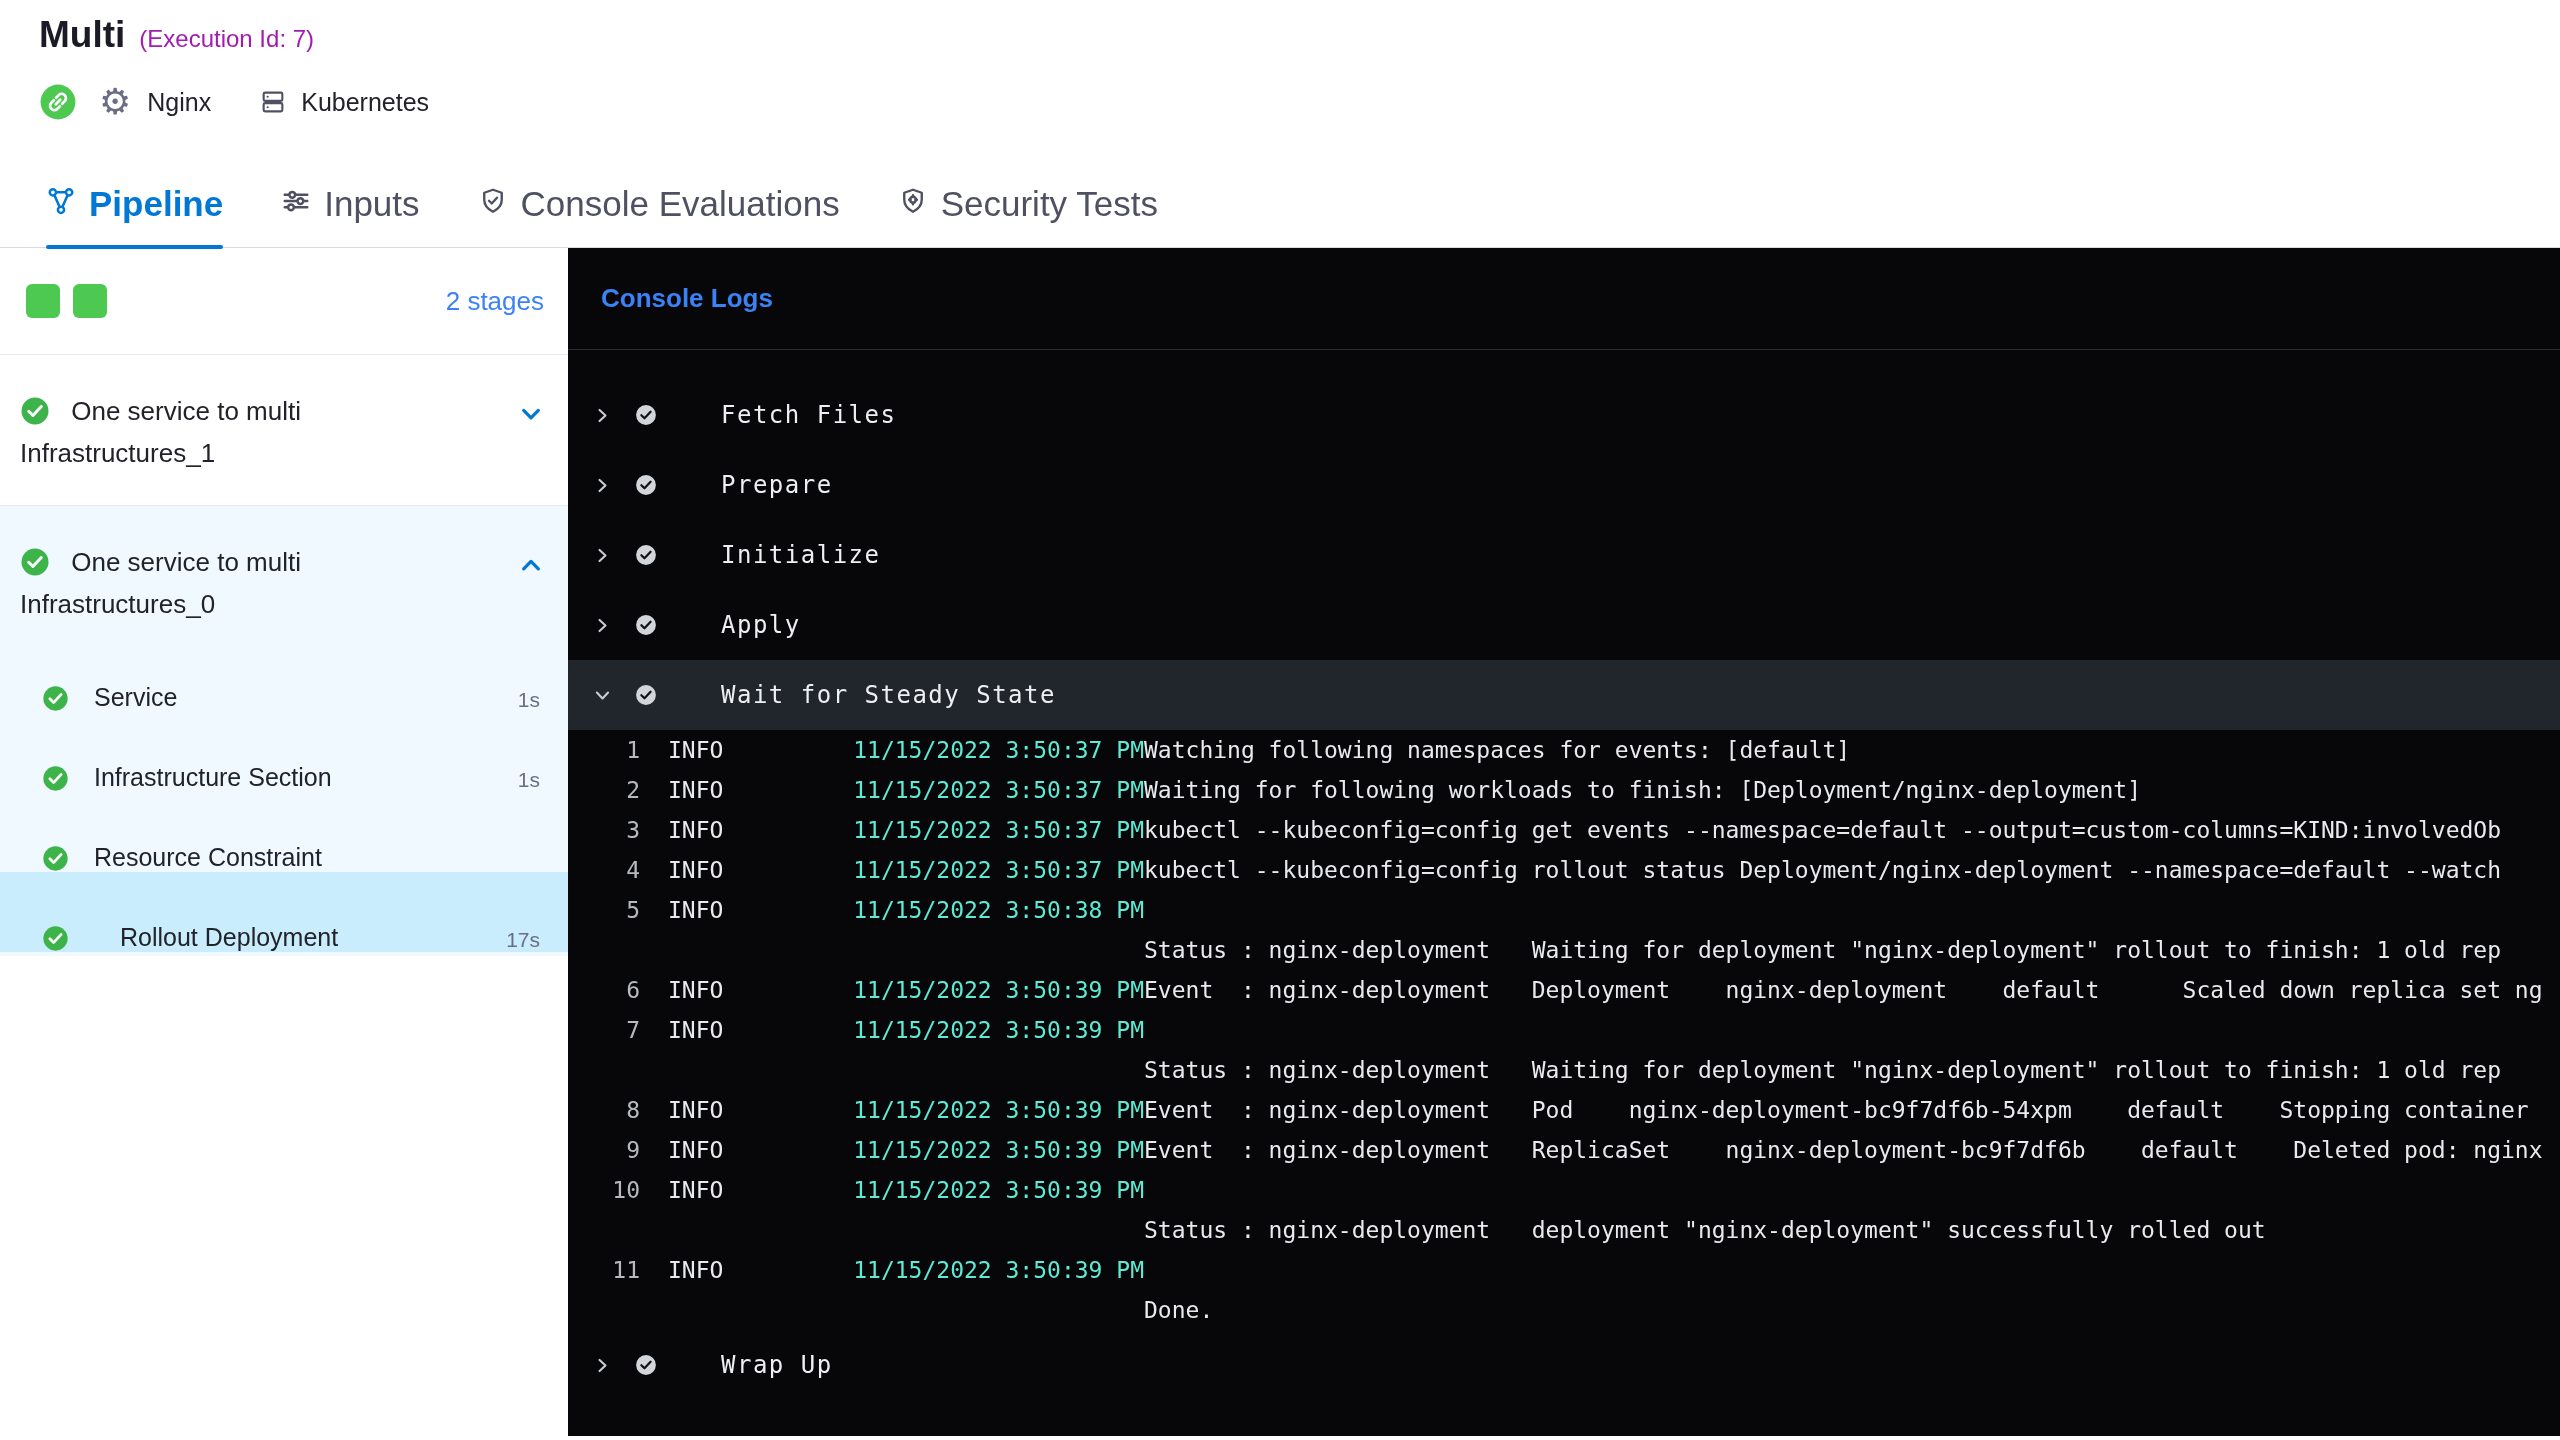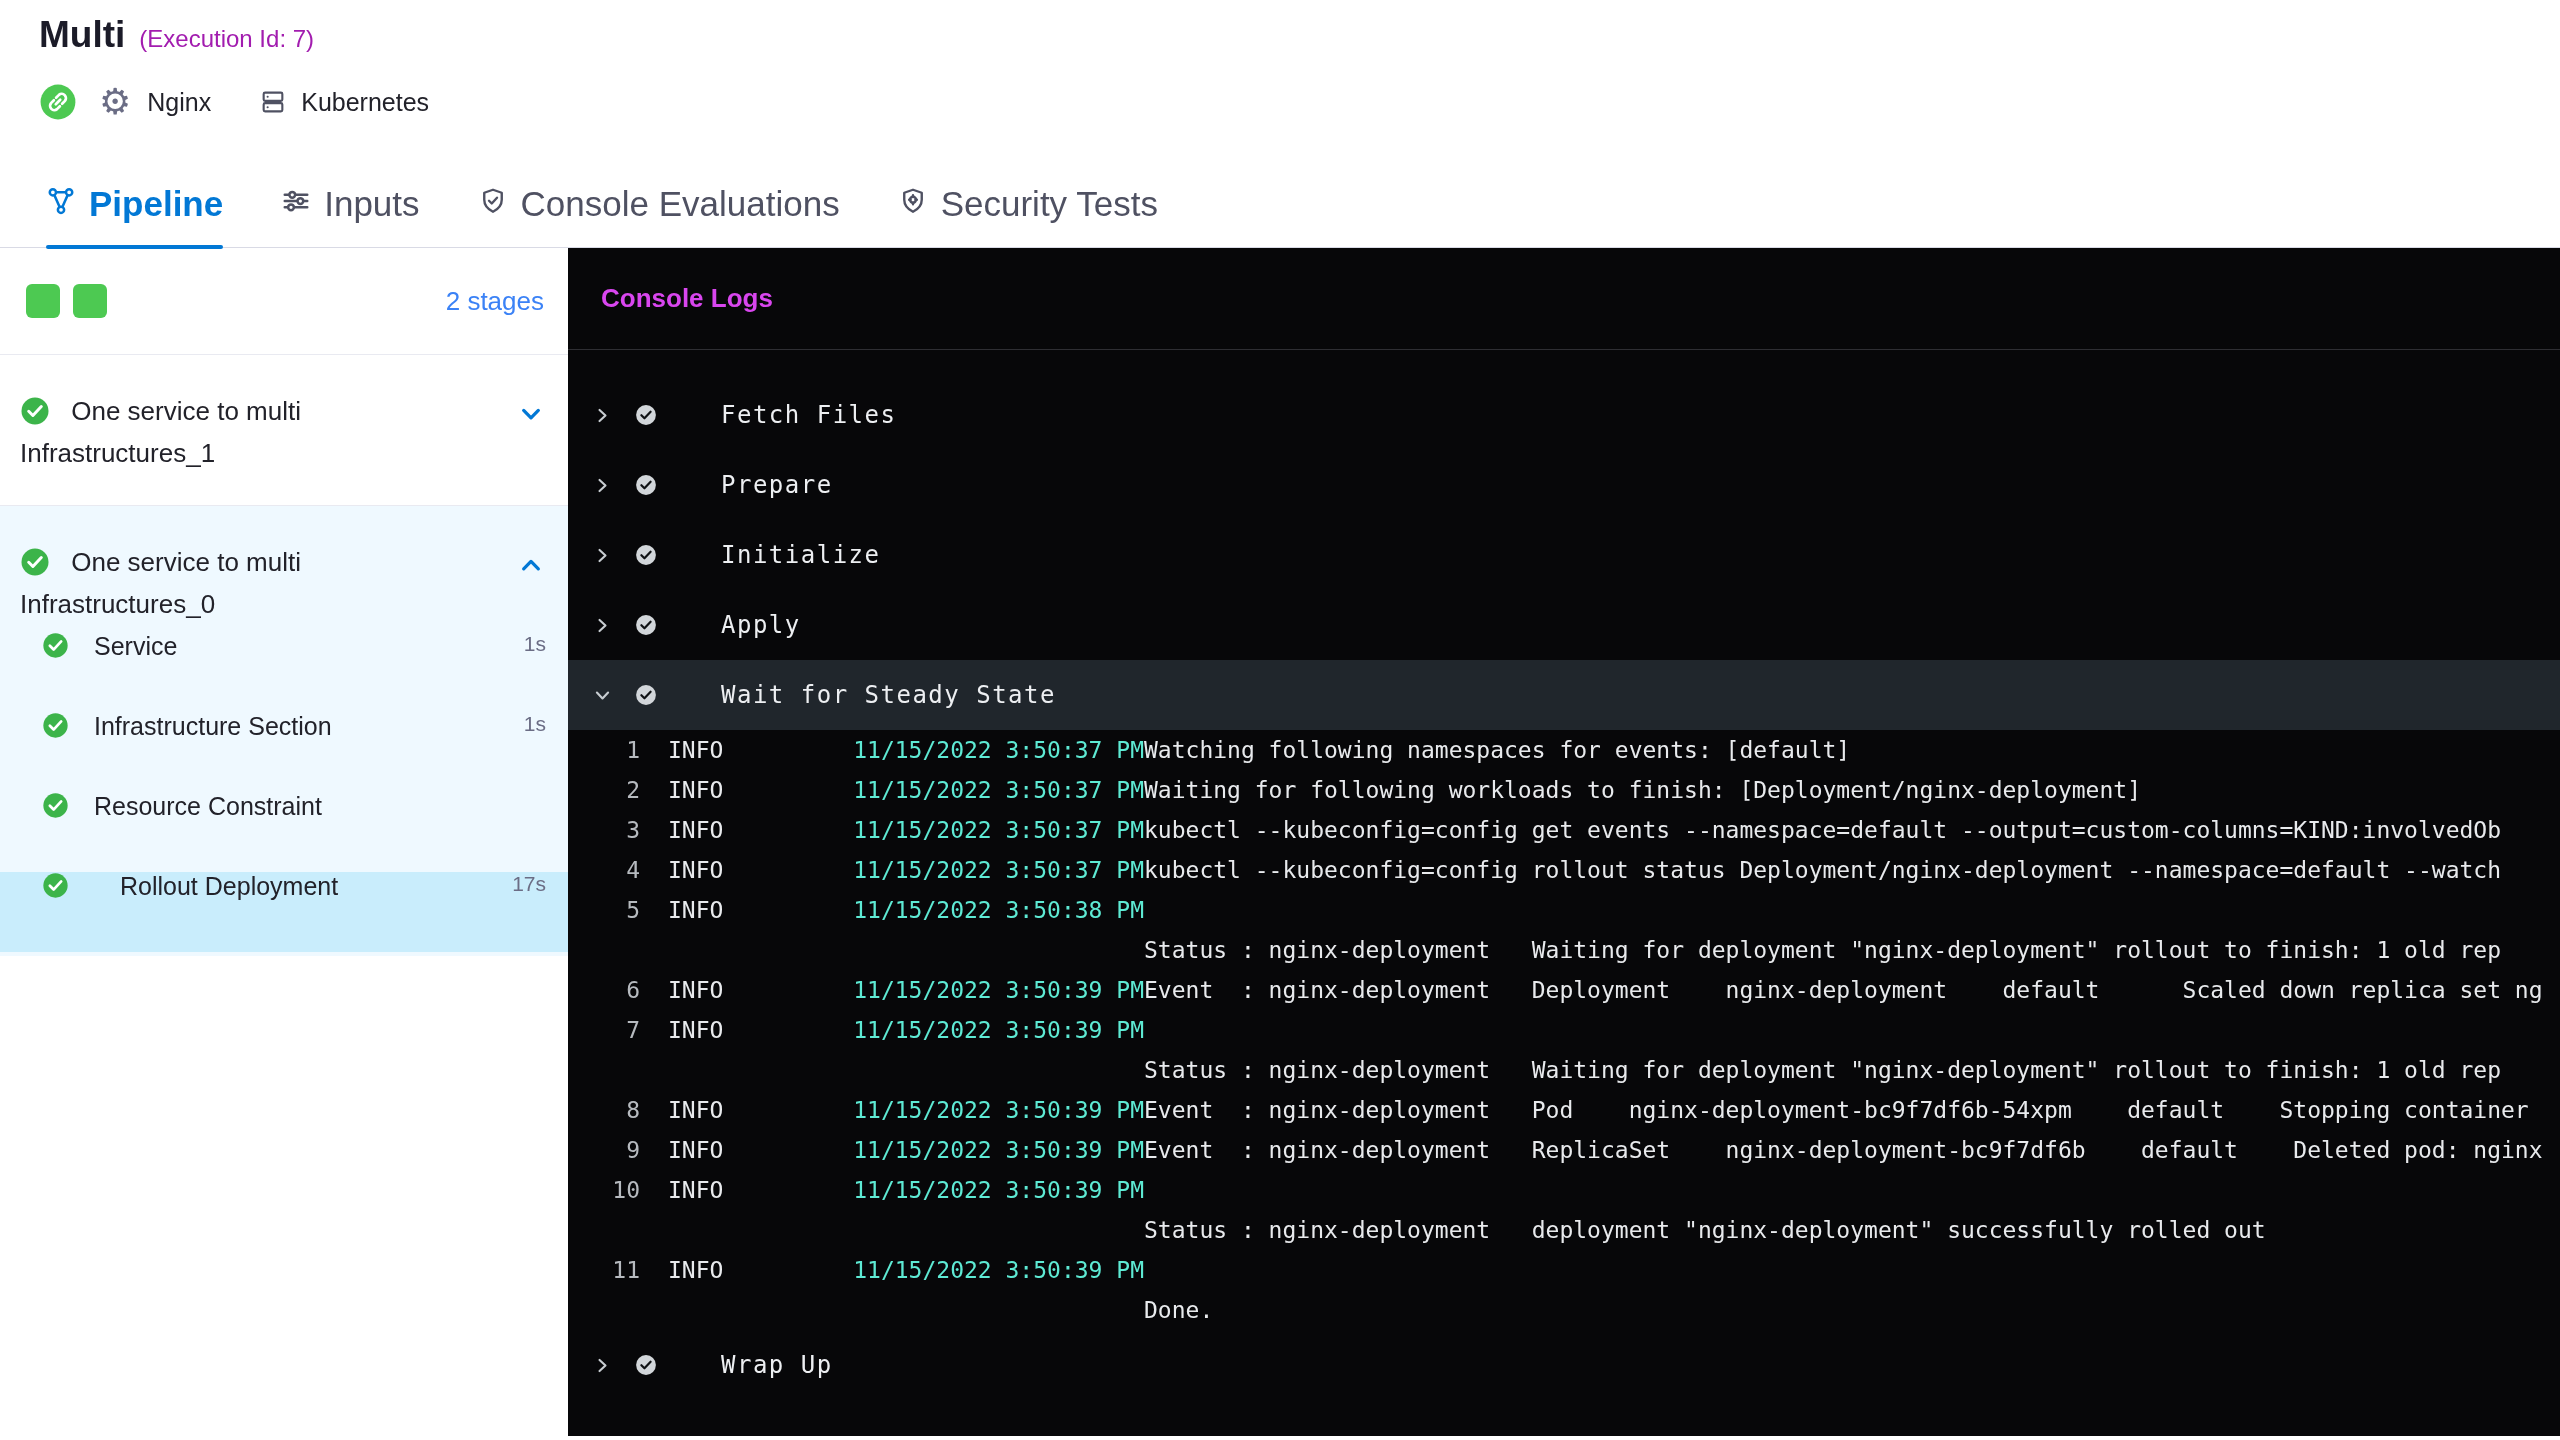--- a/index.html
+++ b/index.html
@@ -46,30 +46,30 @@
 
   .stage { position:relative; padding:38px 74px 34px 20px; }
   .stage.collapsed { border-bottom:1px solid #E9EAF1; }
   .stage-label { font-size:26px; line-height:36px; color:#22222A; }
   .stage-label .chk { vertical-align:-6px; margin-right:14px; }
   .stage-chev { position:absolute; right:24px; top:46px; }
 
   .stage2-wrap { background:#EFF9FF; padding-bottom:4px; }
   .stage2-wrap .stage { padding-bottom:10px; }
 
-  .step { height:80px; display:flex; align-items:flex-start; padding:0 22px 0 42px; font-size:25px; color:#22222A; cursor:pointer; }
+  .step { height:80px; display:flex; align-items:flex-end; padding:0 28px 0 42px; font-size:25px; color:#22222A; cursor:pointer; }
   .step .schk { display:flex; margin-right:25px; }
   .step .dur { margin-left:auto; font-size:21px; color:#6B6D85; }
   .step.selected { background:#C9EDFC;gap:26px; }
 
   
   .console-header {
     height:102px; display:flex; align-items:center; padding-left:33px;
     border-bottom:1px solid #2E2E33;
-    font-size:26px; font-weight:700; color:#d946ef;
+    font-size:26px; font-weight:700; color:#3b82f6;
   }
   .console-body { padding-top:30px; font-family:"DejaVu Sans Mono", monospace; }
   .sec { height:70px; display:flex; align-items:center; cursor:pointer;text-align:right; }
   .sec .chev { margin-left:25px; width:20px; display:flex; flex:none; }
   .sec .cchk { margin-left:22px; display:flex; flex:none; }
   .sec .sec-title { margin-left:64px; font-size:24px; color:#EDEFF2; letter-spacing:1.5px; }
   .sec.expanded { background:#20262C; }
 
   .log-row { height:40px; display:flex; align-items:center; white-space:pre; font-size:23px; }
   .ln   { width:72px; flex:none; text-align:right; color:#B6BABF; }

